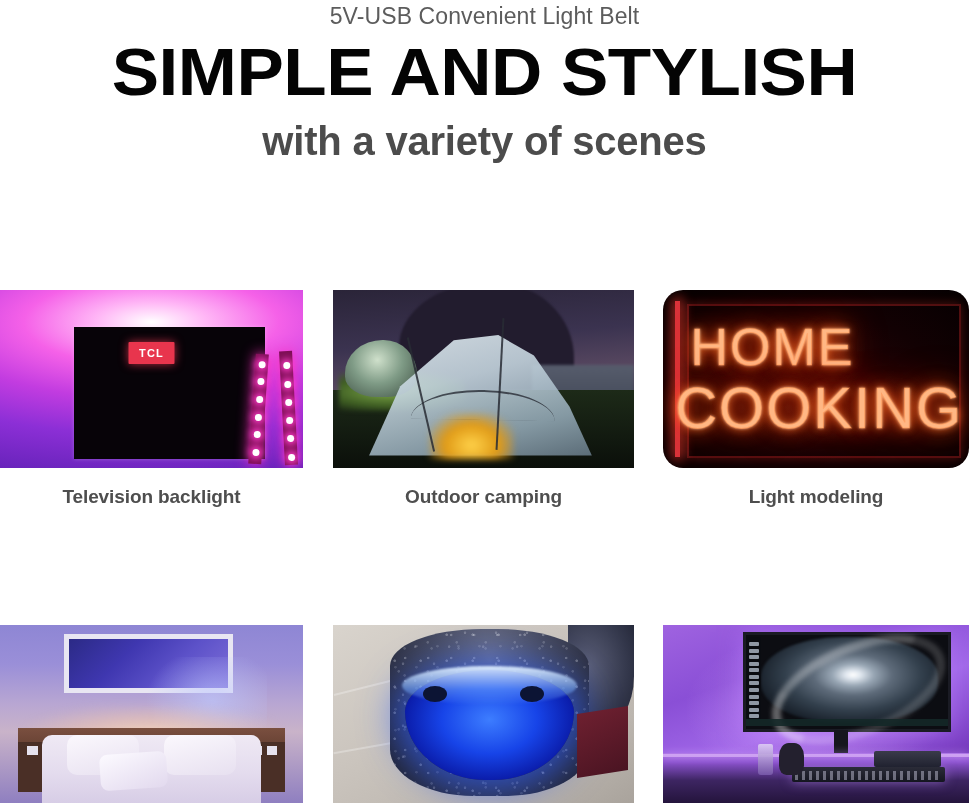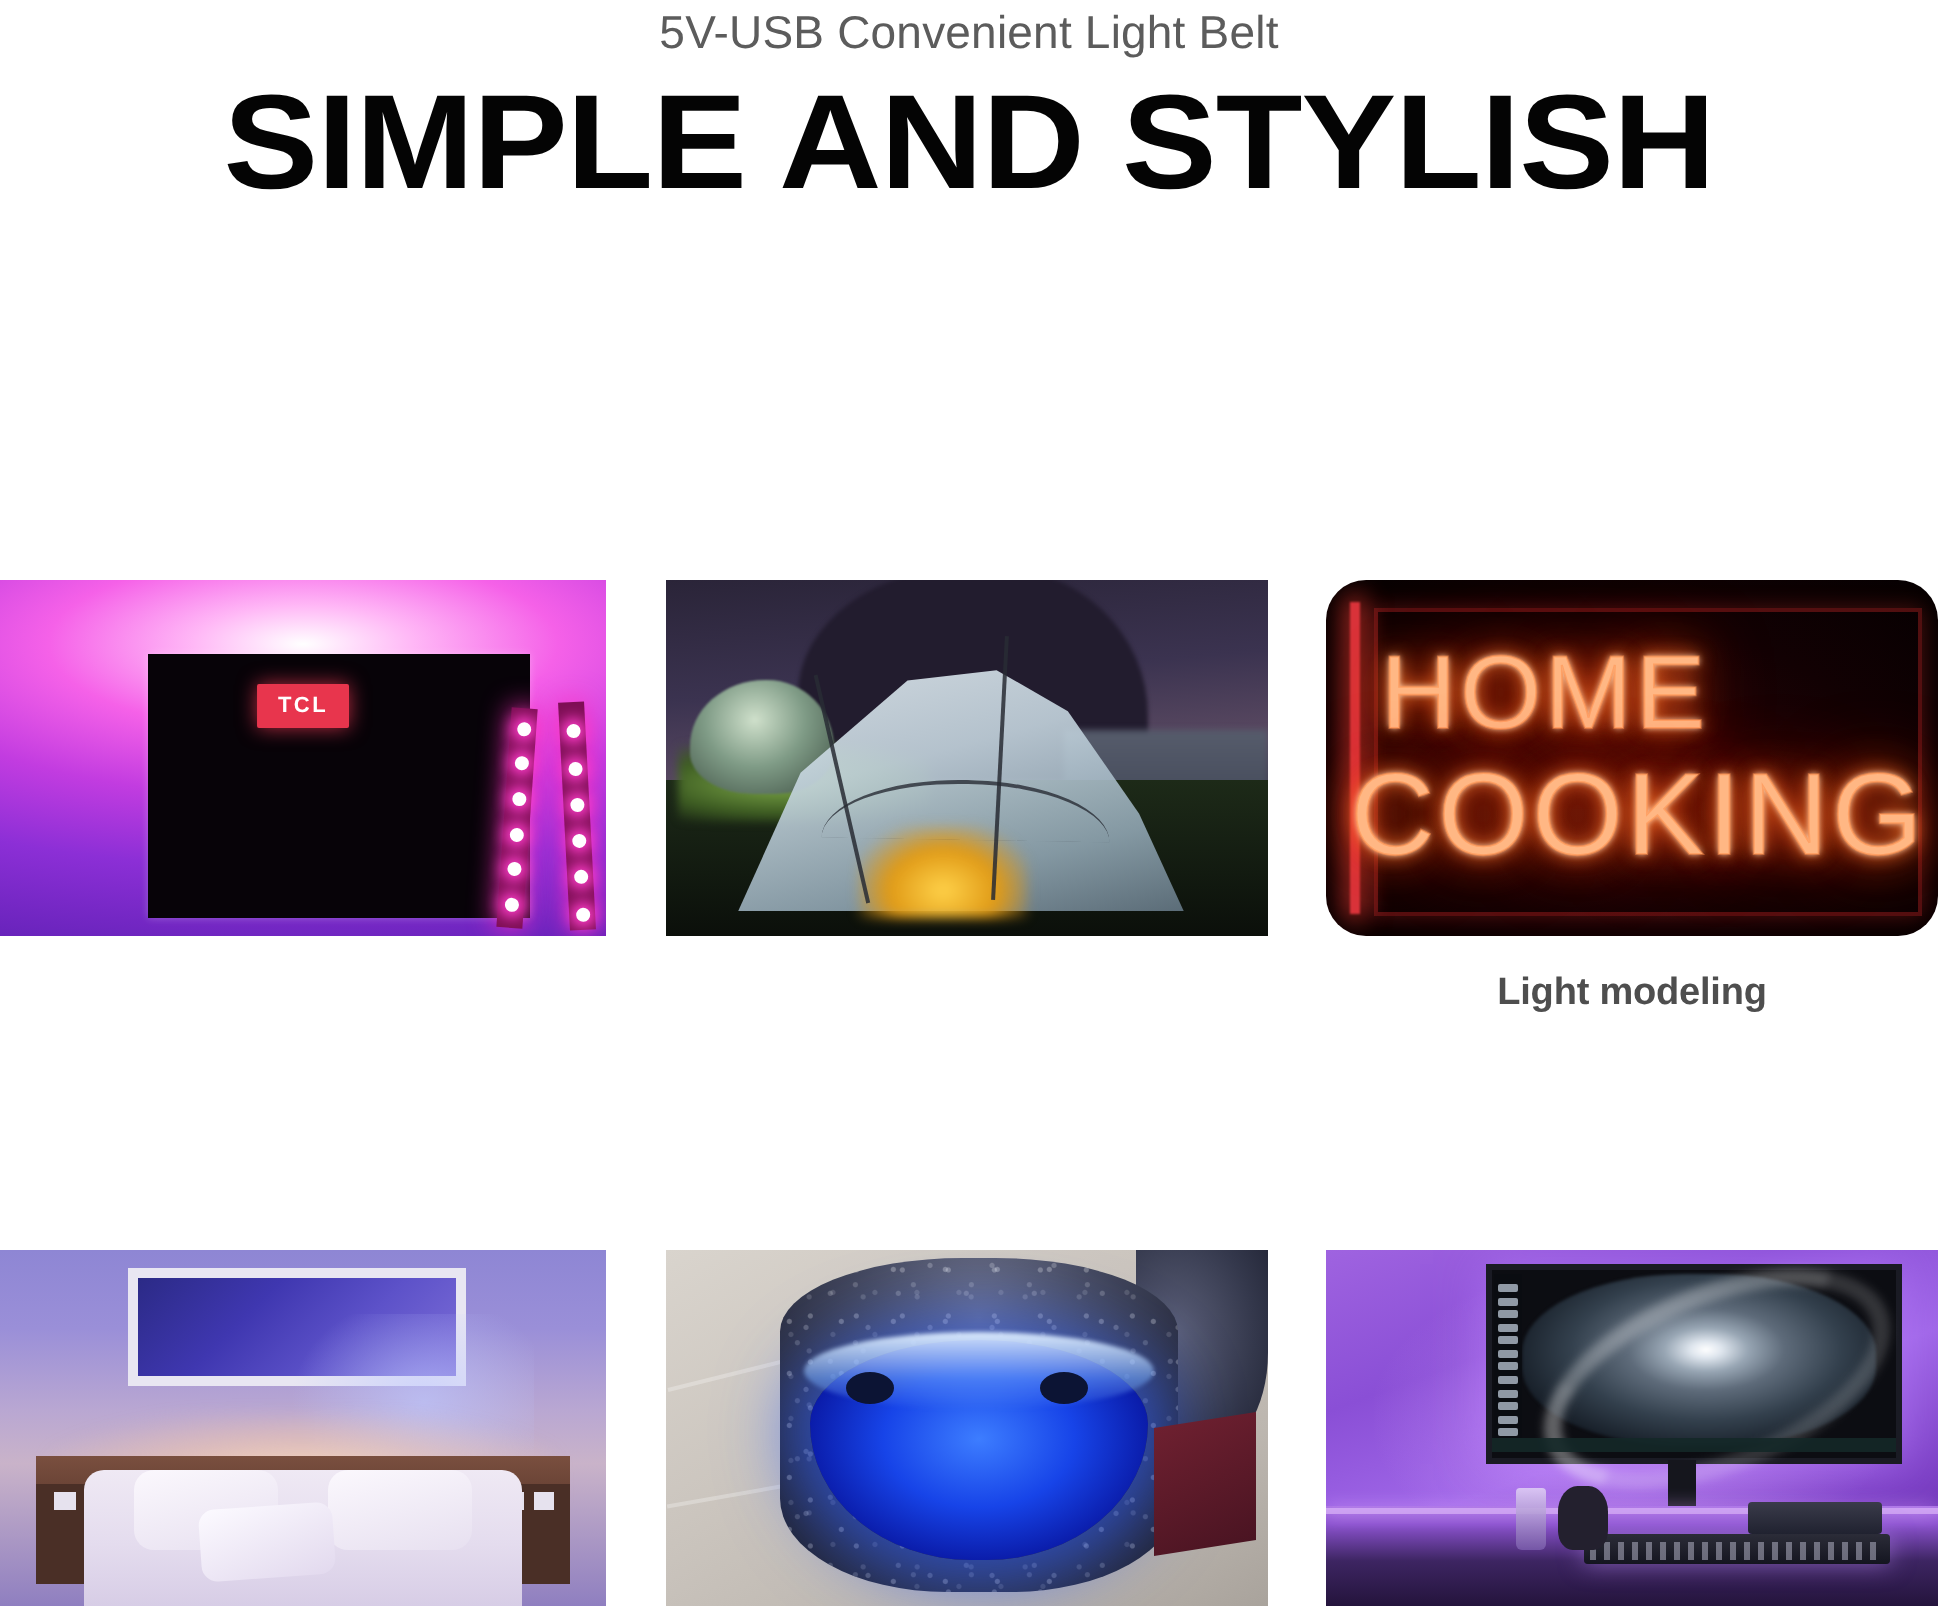--- a/index.html
+++ b/index.html
@@ -475,20 +475,21 @@
     background: #23202e;
     border-radius: 40% 40% 30% 30%;
   }
 </style>
 </head>
 <body>
 
 <div class="header">
   <div class="eyebrow">5V-USB Convenient Light Belt</div>
   <div class="headline">SIMPLE AND STYLISH</div>
+  <div class="tagline">with a variety of scenes</div>
 </div>
 
 <div class="grid">
 
   <div class="row row-1">
 
     <div class="cell cell-0">
       <div class="thumb sc-tv">
         <div class="panel"></div>
         <div class="tcl">TCL</div>
@@ -502,35 +503,37 @@
         </div>
         <div class="strip strip-b">
           <span class="led" style="top:10%"></span>
             <span class="led" style="top:26%"></span>
           <span class="led" style="top:42%"></span>
             <span class="led" style="top:58%"></span>
           <span class="led" style="top:74%"></span>
             <span class="led" style="top:90%"></span>
         </div>
       </div>
+      <div class="caption">Television backlight</div>
     </div>
 
     <div class="cell cell-1">
       <div class="thumb sc-camp">
         <div class="cliff"></div>
         <div class="water"></div>
         <div class="ground"></div>
         <div class="grass"></div>
         <div class="rock"></div>
         <div class="tent"></div>
         <div class="tent-glow"></div>
         <div class="pole p1"></div>
         <div class="pole p2"></div>
         <div class="pole p3"></div>
       </div>
+      <div class="caption">Outdoor camping</div>
     </div>
 
     <div class="cell cell-2">
       <div class="thumb sc-neon">
         <div class="neon-frame"></div>
         <div class="neon-bar"></div>
         <div class="neon-text l1">HOME</div>
         <div class="neon-text l2">COOKING</div>
       </div>
       <div class="caption">Light modeling</div>

